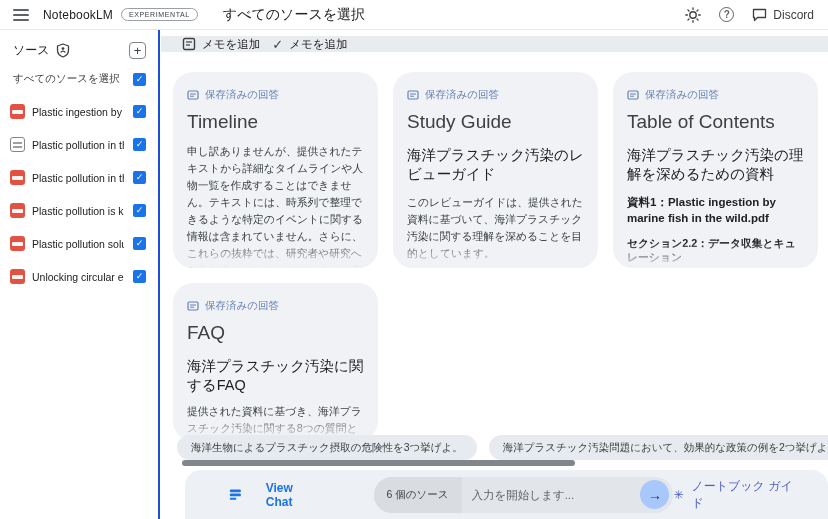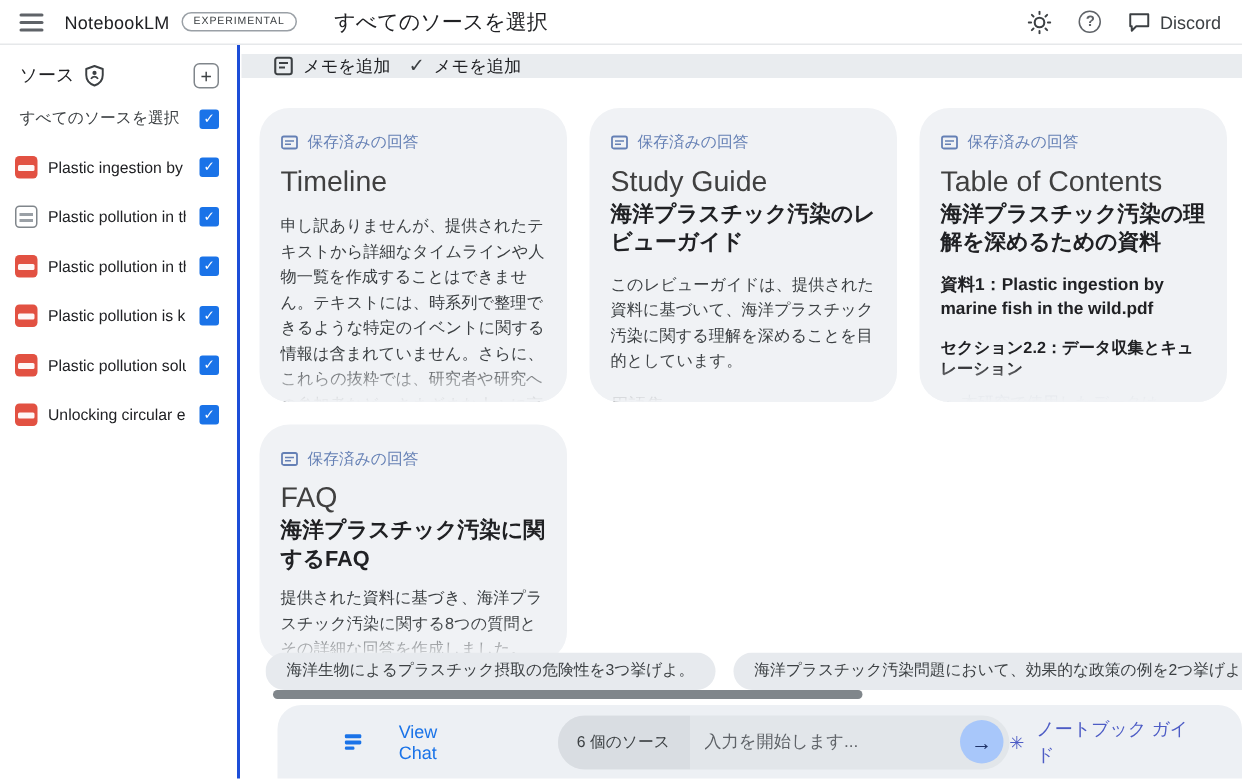--- a/index.html
+++ b/index.html
@@ -57,21 +57,21 @@
   
   .cards { position:absolute; top:42px; left:12px; right:10px; display:grid;
     grid-template-columns:repeat(3,1fr); gap:15px; }
   .card { background:#f0f2f5; border-radius:20px; padding:16px 14px; height:196px;
     overflow:hidden; position:relative; cursor:pointer; }
   .card::after { content:""; position:absolute; left:0; right:0; bottom:0; height:26px;
     background:linear-gradient(rgba(240,242,245,0), #f0f2f5); pointer-events:none; }
   .card.faq { height:158px; }
   .card-badge { display:flex; align-items:center; gap:6px; font-size:10.5px; color:#6580b5; }
   .card-title { font-size:19px; color:#404040; margin-top:9px; }
-  .card-heading { font-size:14.5px; font-weight:bold; color:#202124; margin-top:1px; line-height:1.3; }
+  .card-heading { font-size:14.5px; font-weight:normal; color:#202124; margin-top:13px; line-height:1.3; }
   .card-body { font-size:10.8px; color:#3c4043; line-height:1.58; margin-top:10px; }
   .card-bold { font-size:11.5px; font-weight:bold; color:#202124; margin-top:10px; line-height:1.4; }
   .card-bold-sm { font-size:10.8px; font-weight:bold; color:#202124; margin-top:11px; }
   .card-sub { font-size:12px; color:#202124; margin-top:12px; }
   .faded-bullet { font-size:10.8px; color:#b4bcc6; line-height:1.55; margin-top:8px; padding-left:14px; position:relative; }
   .faded-bullet::before { content:"•"; position:absolute; left:4px; }
   .body-run { display:inline; }
 
   
   .chips { position:absolute; top:405px; left:16px; right:0; height:25px; display:flex; gap:12px;
@@ -79,21 +79,21 @@
   .chip { background:#e7eaee; border-radius:13px; padding:0 14px; height:25px; line-height:25px;
     font-size:10.5px; font-weight:500; color:#3c4043; flex:none; cursor:pointer; }
 
   .hscroll { position:absolute; top:430px; left:21px; width:393px; height:6px; background:#80868b;
     border-radius:3px; z-index:5; cursor:pointer; }
 
   
   .chatpanel { position:absolute; left:24px; right:0; bottom:0; height:49px; background:#edf0f4;
     border-radius:16px 16px 0 0; display:flex; align-items:center; z-index:6; }
   .view-chat { display:flex; align-items:center; gap:24px; margin-left:44px; font-size:12px;
-    font-weight:400; color:#1a73e8; cursor:pointer; }
+    font-weight:700; color:#1a73e8; cursor:pointer; }
   .input-pill { margin-left:56px; width:322px; height:36px; background:#e2e6ea; border-radius:20px;
     display:flex; align-items:center; overflow:hidden; }
   .src-count { background:#d9dde2; height:36px; display:flex; align-items:center; padding:0 13px;
     font-size:10.5px; color:#3c4043; flex:none; cursor:pointer; }
   .chat-input { border:none; outline:none; background:transparent; font-size:11.5px; color:#5f6368;
     padding:0 10px; flex:1; min-width:0; font-family:inherit; }
   .chat-input::placeholder { color:#5f6368; }
   .send-btn { width:29px; height:29px; border-radius:50%; background:#a8c7fa; color:#1f3266;
     font-size:14px; display:flex; align-items:center; justify-content:center; margin-right:4px;
     flex:none; cursor:pointer; }

